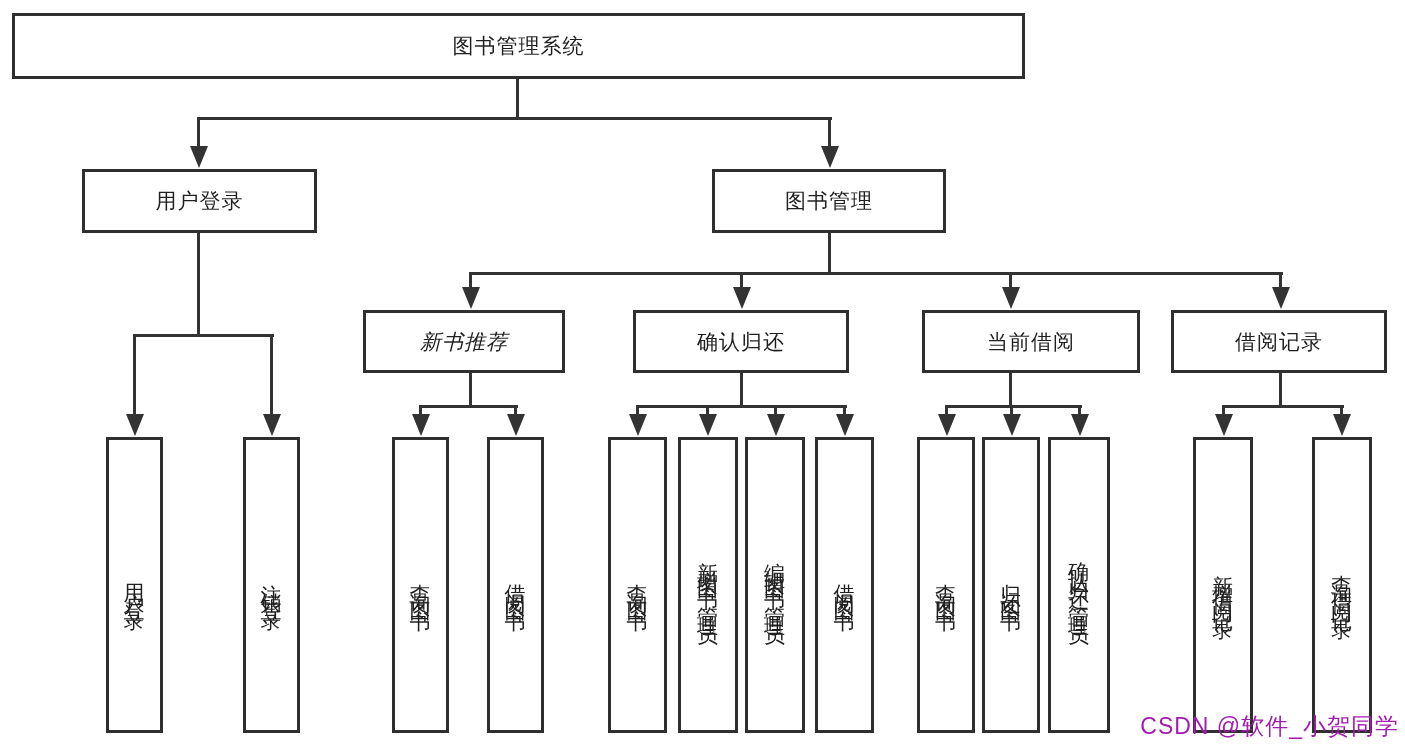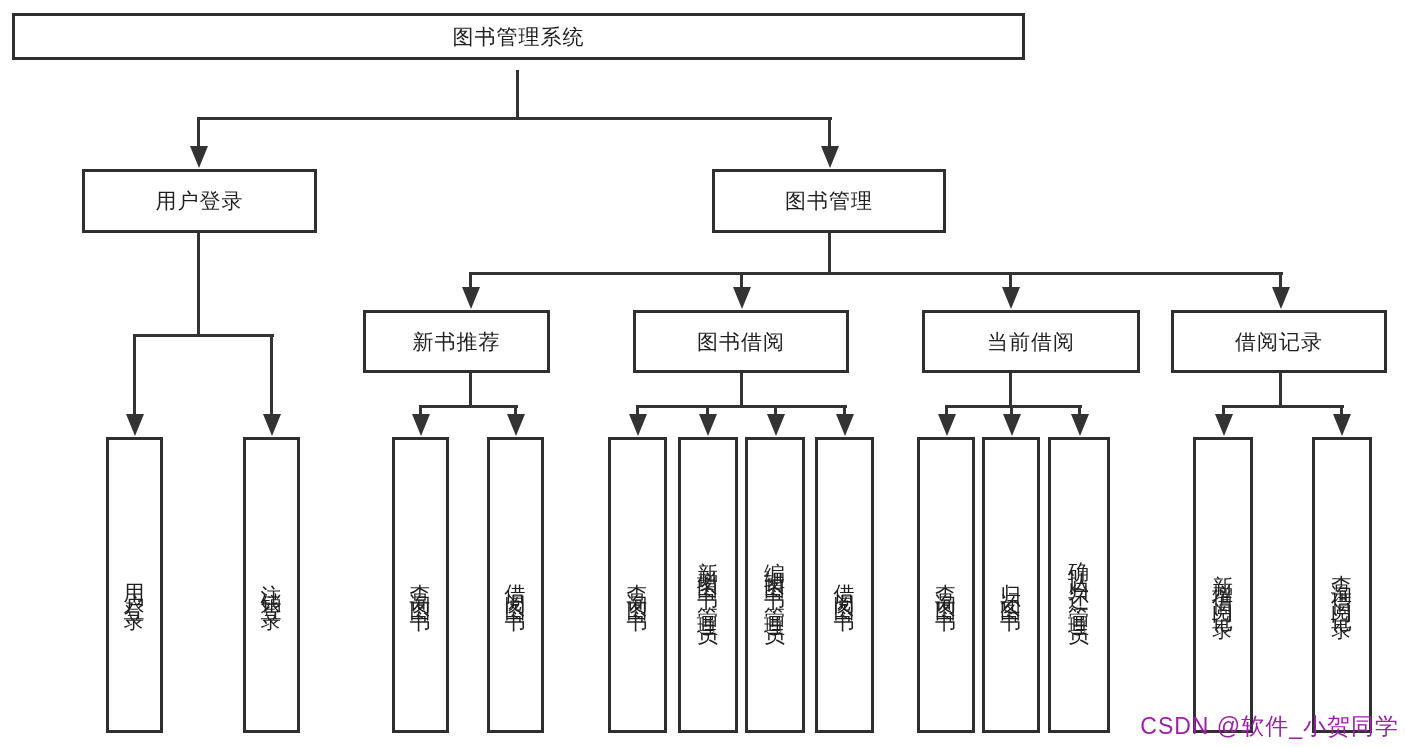--- a/index.html
+++ b/index.html
@@ -125,29 +125,29 @@
   <div class="hline" style="left:945px; top:405px; width:137px;"></div>
   <div class="arrow" style="left:945px; top:405px; height:10px;"></div>
   <div class="arrow" style="left:1010px; top:405px; height:10px;"></div>
   <div class="arrow" style="left:1078px; top:405px; height:10px;"></div>
 
   <div class="vline" style="left:1279px; top:373px; height:35px;"></div>
   <div class="hline" style="left:1222px; top:405px; width:122px;"></div>
   <div class="arrow" style="left:1222px; top:405px; height:10px;"></div>
   <div class="arrow" style="left:1340px; top:405px; height:10px;"></div>
 
-  <div class="box" style="left:12px; top:13px; width:1013px; height:47px;">图书管理系统</div>
+  <div class="box" style="left:12px; top:13px; width:1013px; height:66px;">图书管理系统</div>
 
   <div class="box" style="left:82px; top:169px; width:235px; height:64px;">用户登录</div>
 
   <div class="box" style="left:712px; top:169px; width:234px; height:64px;">图书管理</div>
 
-  <div class="box" style="left:363px; top:310px; width:187px; height:63px;">新书推荐</div>
+  <div class="box" style="left:363px; top:310px; width:202px; height:63px;font-style:italic;">新书推荐</div>
 
-  <div class="box" style="left:633px; top:310px; width:216px; height:63px;">图书借阅</div>
+  <div class="box" style="left:633px; top:310px; width:216px; height:63px;">确认归还</div>
 
   <div class="box" style="left:901px; top:310px; width:218px; height:63px;margin-left:21px;">当前借阅</div>
 
   <div class="box" style="left:1171px; top:310px; width:216px; height:63px;">借阅记录</div>
 
   <div class="leaf" style="left:106px; width:57px;">
     <span class="vtext">用户登录</span>
   </div>
   <div class="leaf" style="left:243px; width:57px;">
     <span class="vtext">注销登录</span>

